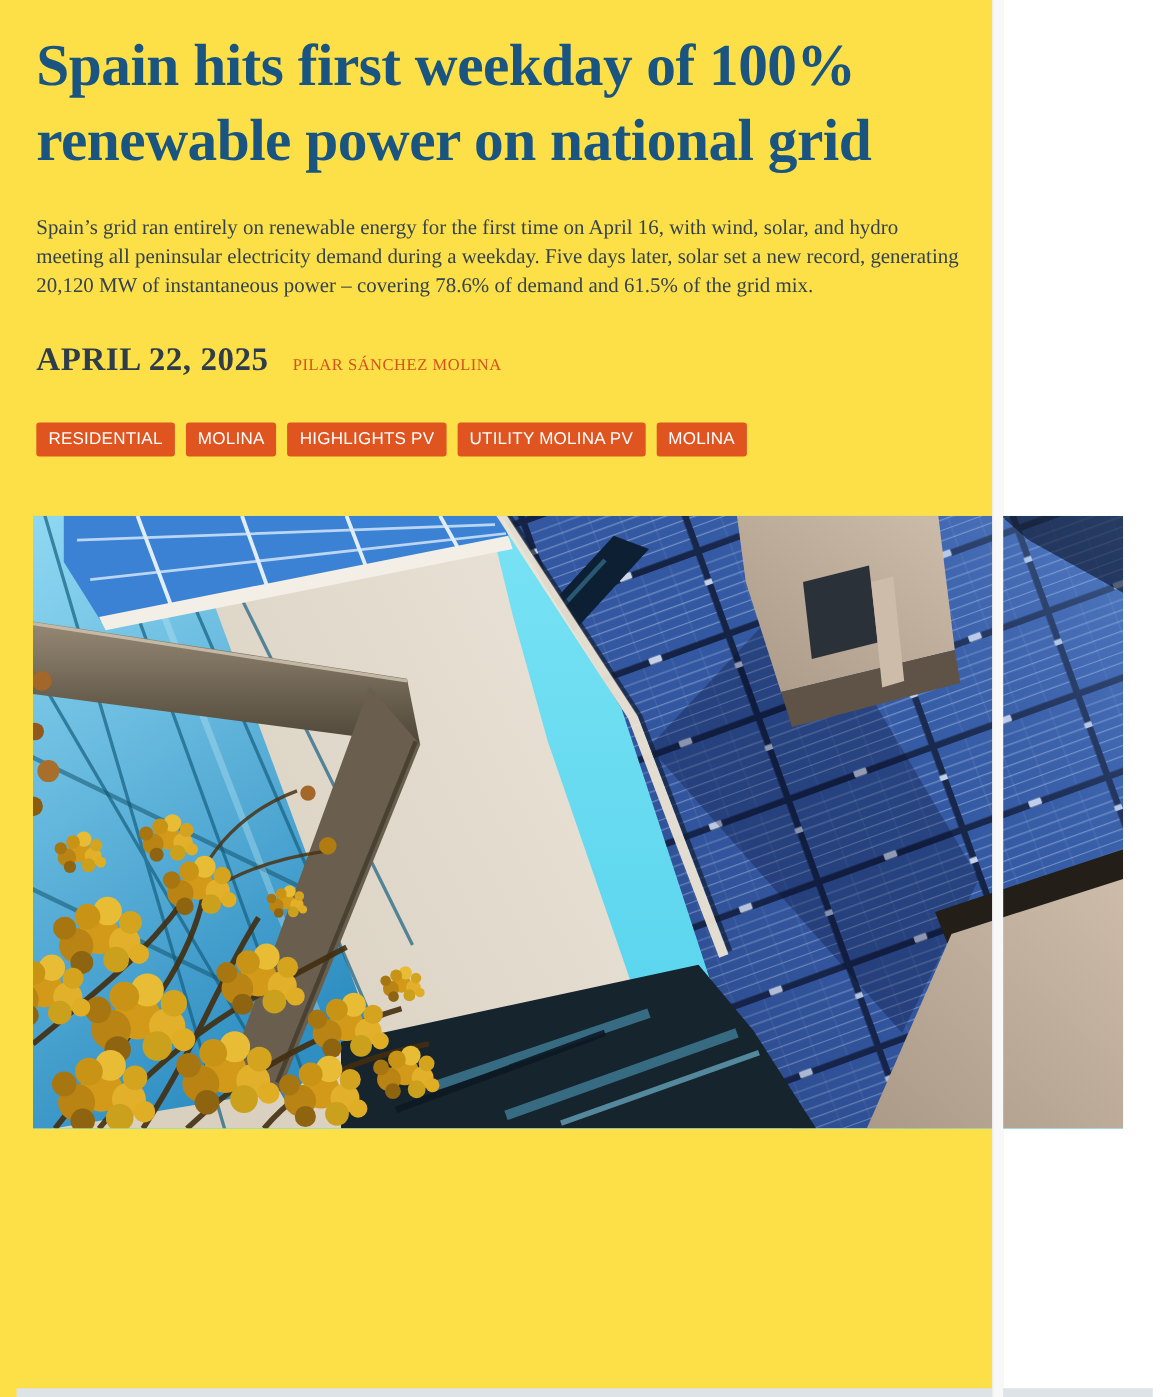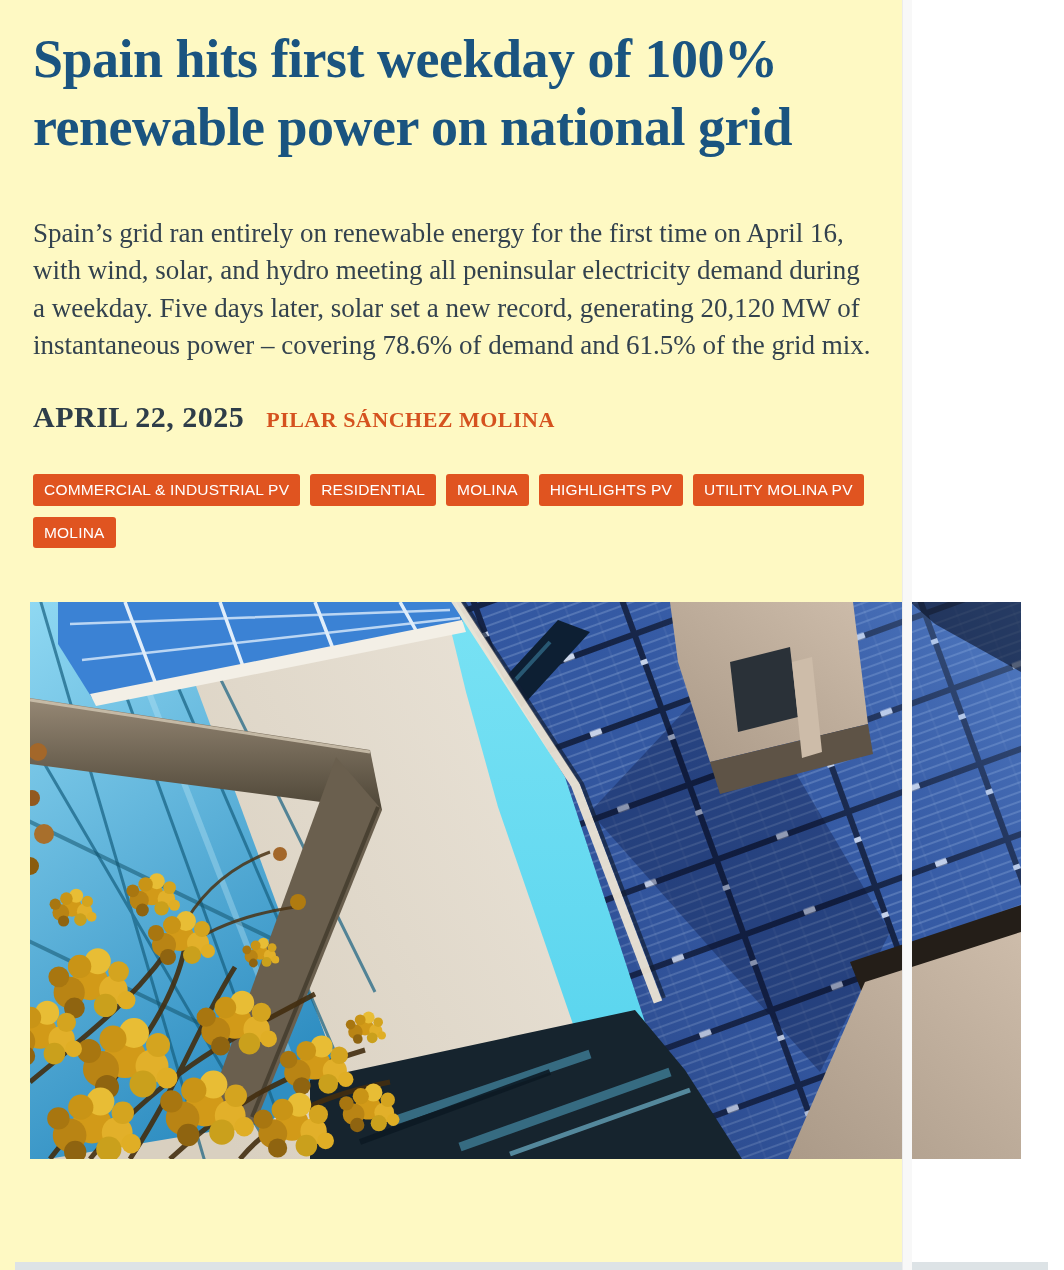--- a/index.html
+++ b/index.html
@@ -1,32 +1,32 @@
 <!DOCTYPE html>
 <html><head>
 <meta charset="utf-8">
 <style>
   * { margin:0; padding:0; box-sizing:border-box; }
   html,body { width:1064px; height:1270px; overflow:hidden; background:#ffffff;
               font-family:"Liberation Serif", serif; }
-  .page { position:relative; width:912px; height:1270px; background:#fef9c3; }
+  .page { position:relative; width:912px; height:1270px; background:#fde047; }
   .content { padding:26px 40px 0 33px; }
 
   h1.headline {
     max-width:830px;
     font-size:54px; line-height:1.25; font-weight:bold;
     color:#1a5480; letter-spacing:-0.5px;
   }
   .lede {
-    margin-top:54px; max-width:950px;
-    font-size:27px; line-height:1.38; color:#33424e;
+    margin-top:34px; max-width:950px;
+    font-size:19px; line-height:1.38; color:#33424e;
   }
   .meta { margin-top:36px; display:flex; align-items:baseline; gap:22px; }
   .date { font-size:30px; font-weight:bold; color:#2e3d49; letter-spacing:0.5px; }
-  .author { font-size:22px; font-weight:bold; color:#d5521f; text-decoration:none;
+  .author { font-size:15px; font-weight:normal; color:#d5521f; text-decoration:none;
             letter-spacing:0.5px; cursor:pointer;text-align:right; }
   .tags { margin-top:40px; max-width:850px; display:flex; flex-wrap:wrap; gap:11px 10px; }
   .tag {
     display:inline-block; background:#e05420; color:#ffffff;
     font-family:"Liberation Sans", sans-serif; font-size:15.5px; line-height:1;
     padding:8px 11px 8px; border-radius:3px; letter-spacing:0.2px;
     text-decoration:none; cursor:pointer; white-space:nowrap;
   }
   figure.photo {
     margin:54px 0 0 -3px; width:991px; height:557px;
@@ -48,21 +48,20 @@
     <h1 class="headline">Spain hits first weekday of 100% renewable power on national grid</h1>
 
     <p class="lede">Spain’s grid ran entirely on renewable energy for the first time on April 16, with wind, solar, and hydro meeting all peninsular electricity demand during a weekday. Five days later, solar set a new record, generating 20,120 MW of instantaneous power – covering 78.6% of demand and 61.5% of the grid mix.</p>
 
     <div class="meta">
       <span class="date">APRIL 22, 2025</span>
       <a class="author">PILAR SÁNCHEZ MOLINA</a>
     </div>
 
     <div class="tags">
-        <a class="tag">COMMERCIAL &amp; INDUSTRIAL PV</a>
         <a class="tag">RESIDENTIAL</a>
         <a class="tag">MOLINA</a>
         <a class="tag">HIGHLIGHTS PV</a>
         <a class="tag">UTILITY MOLINA PV</a>
         <a class="tag">MOLINA</a>
       </div>
 
     <figure class="photo">
       <svg viewBox="0 0 991 557" preserveAspectRatio="none">
         <defs>

